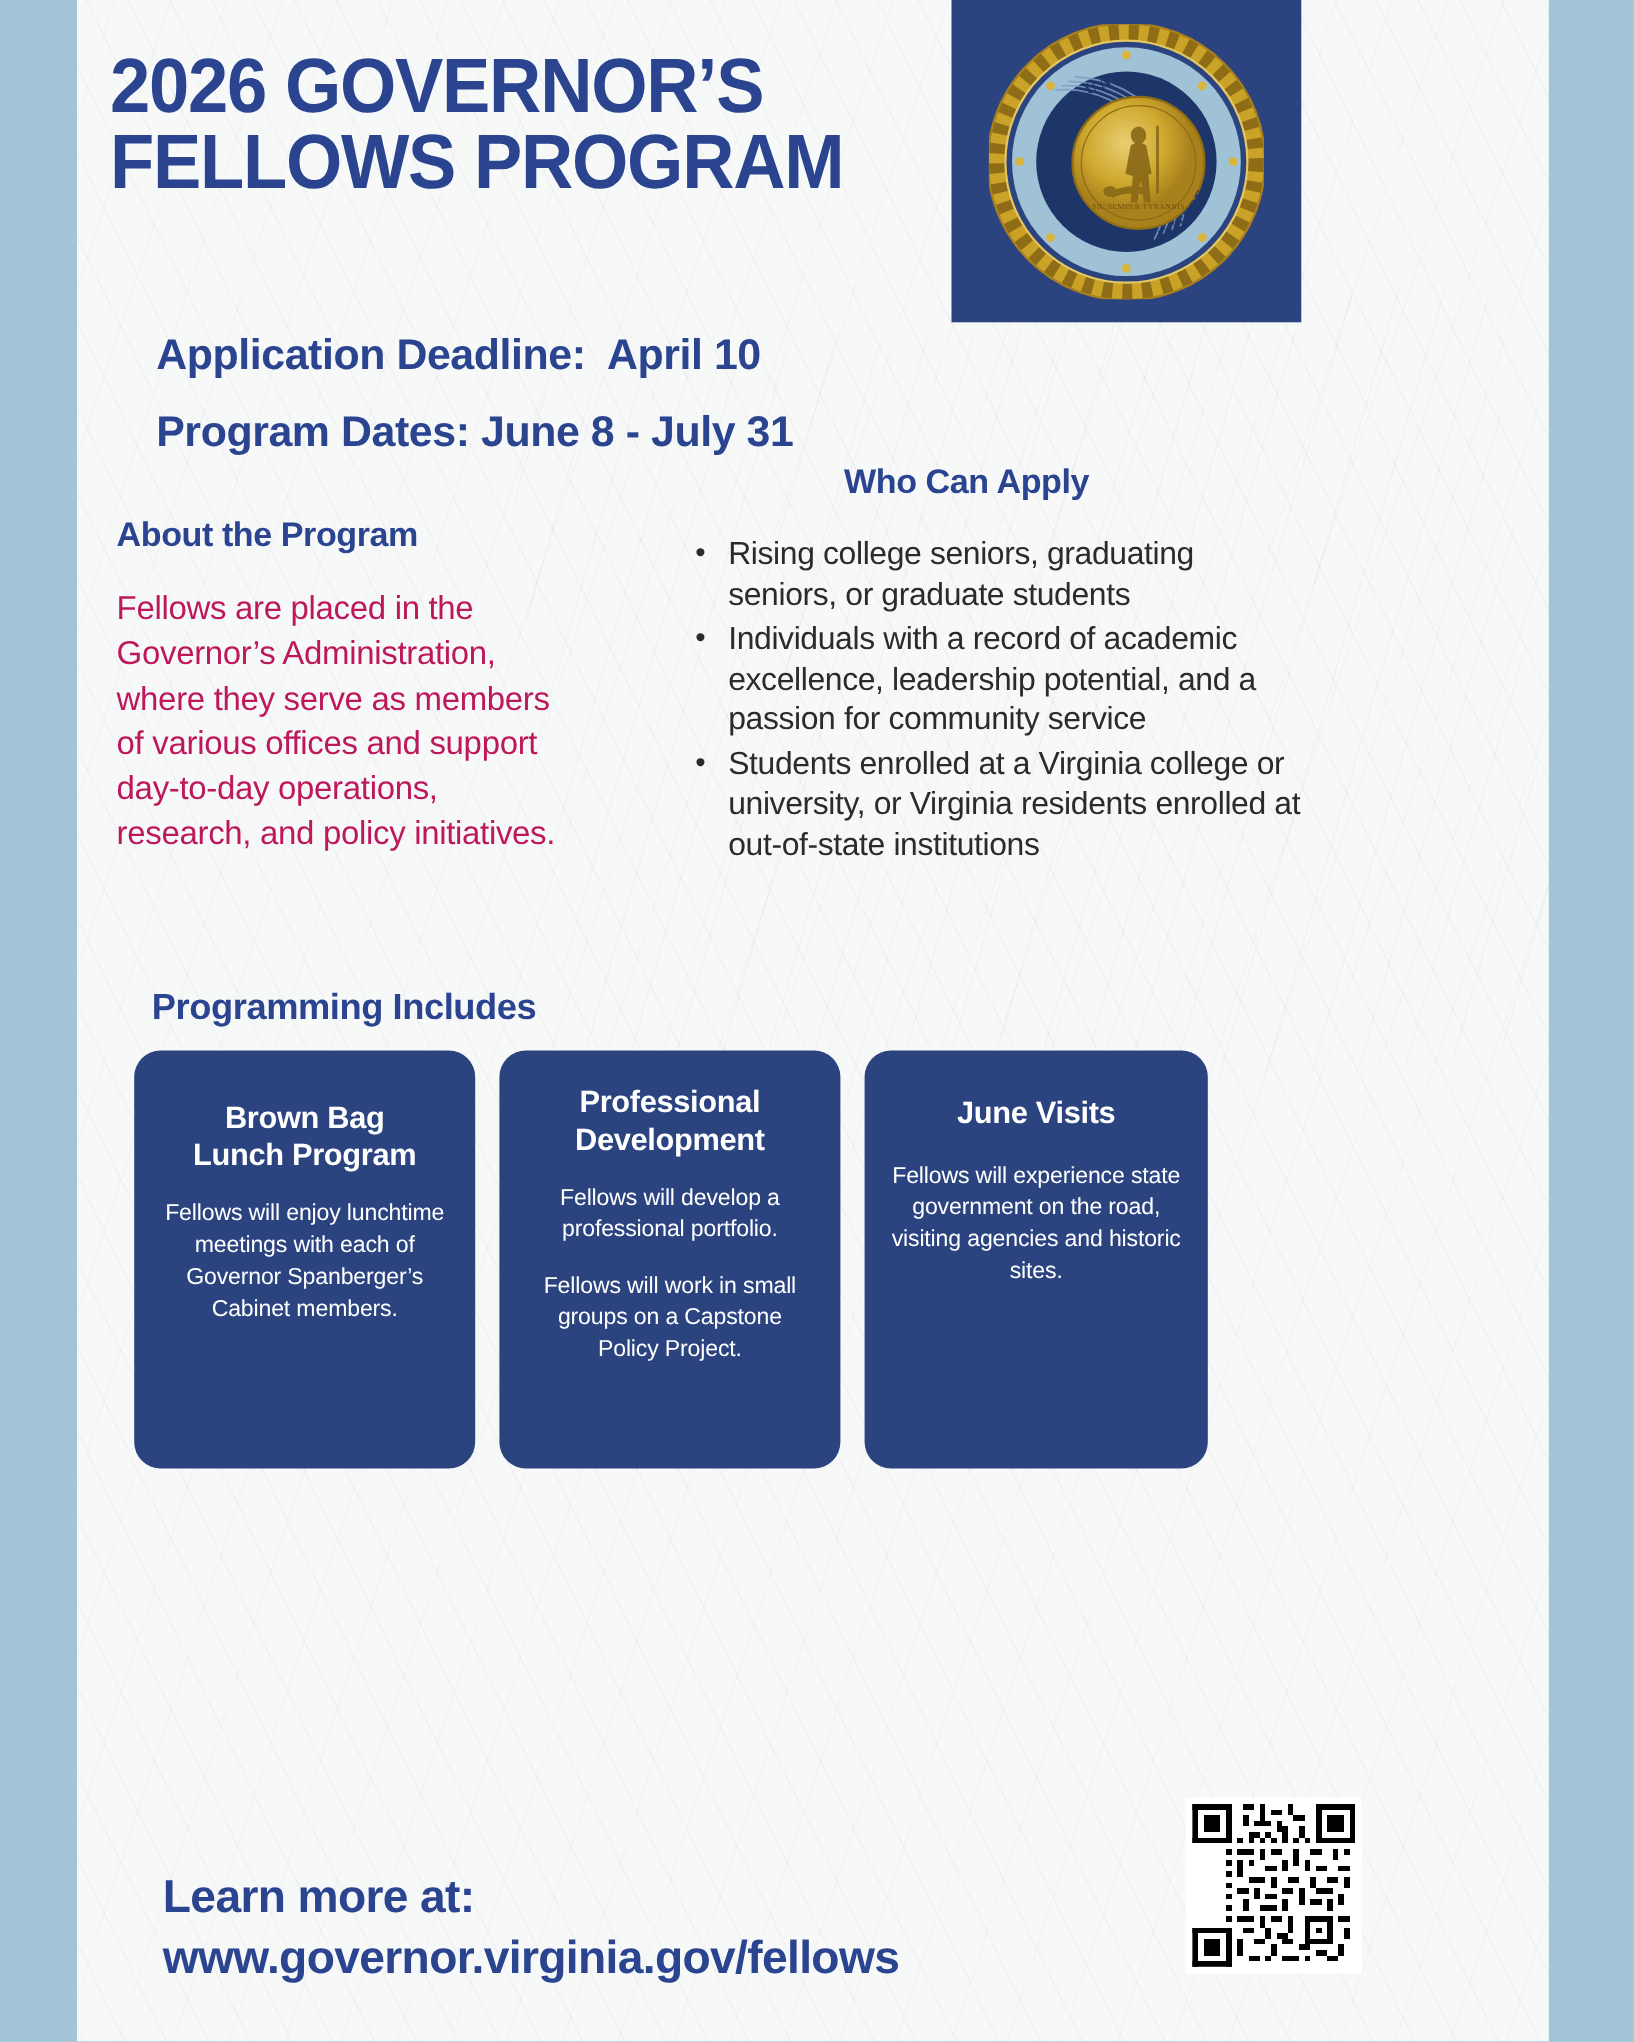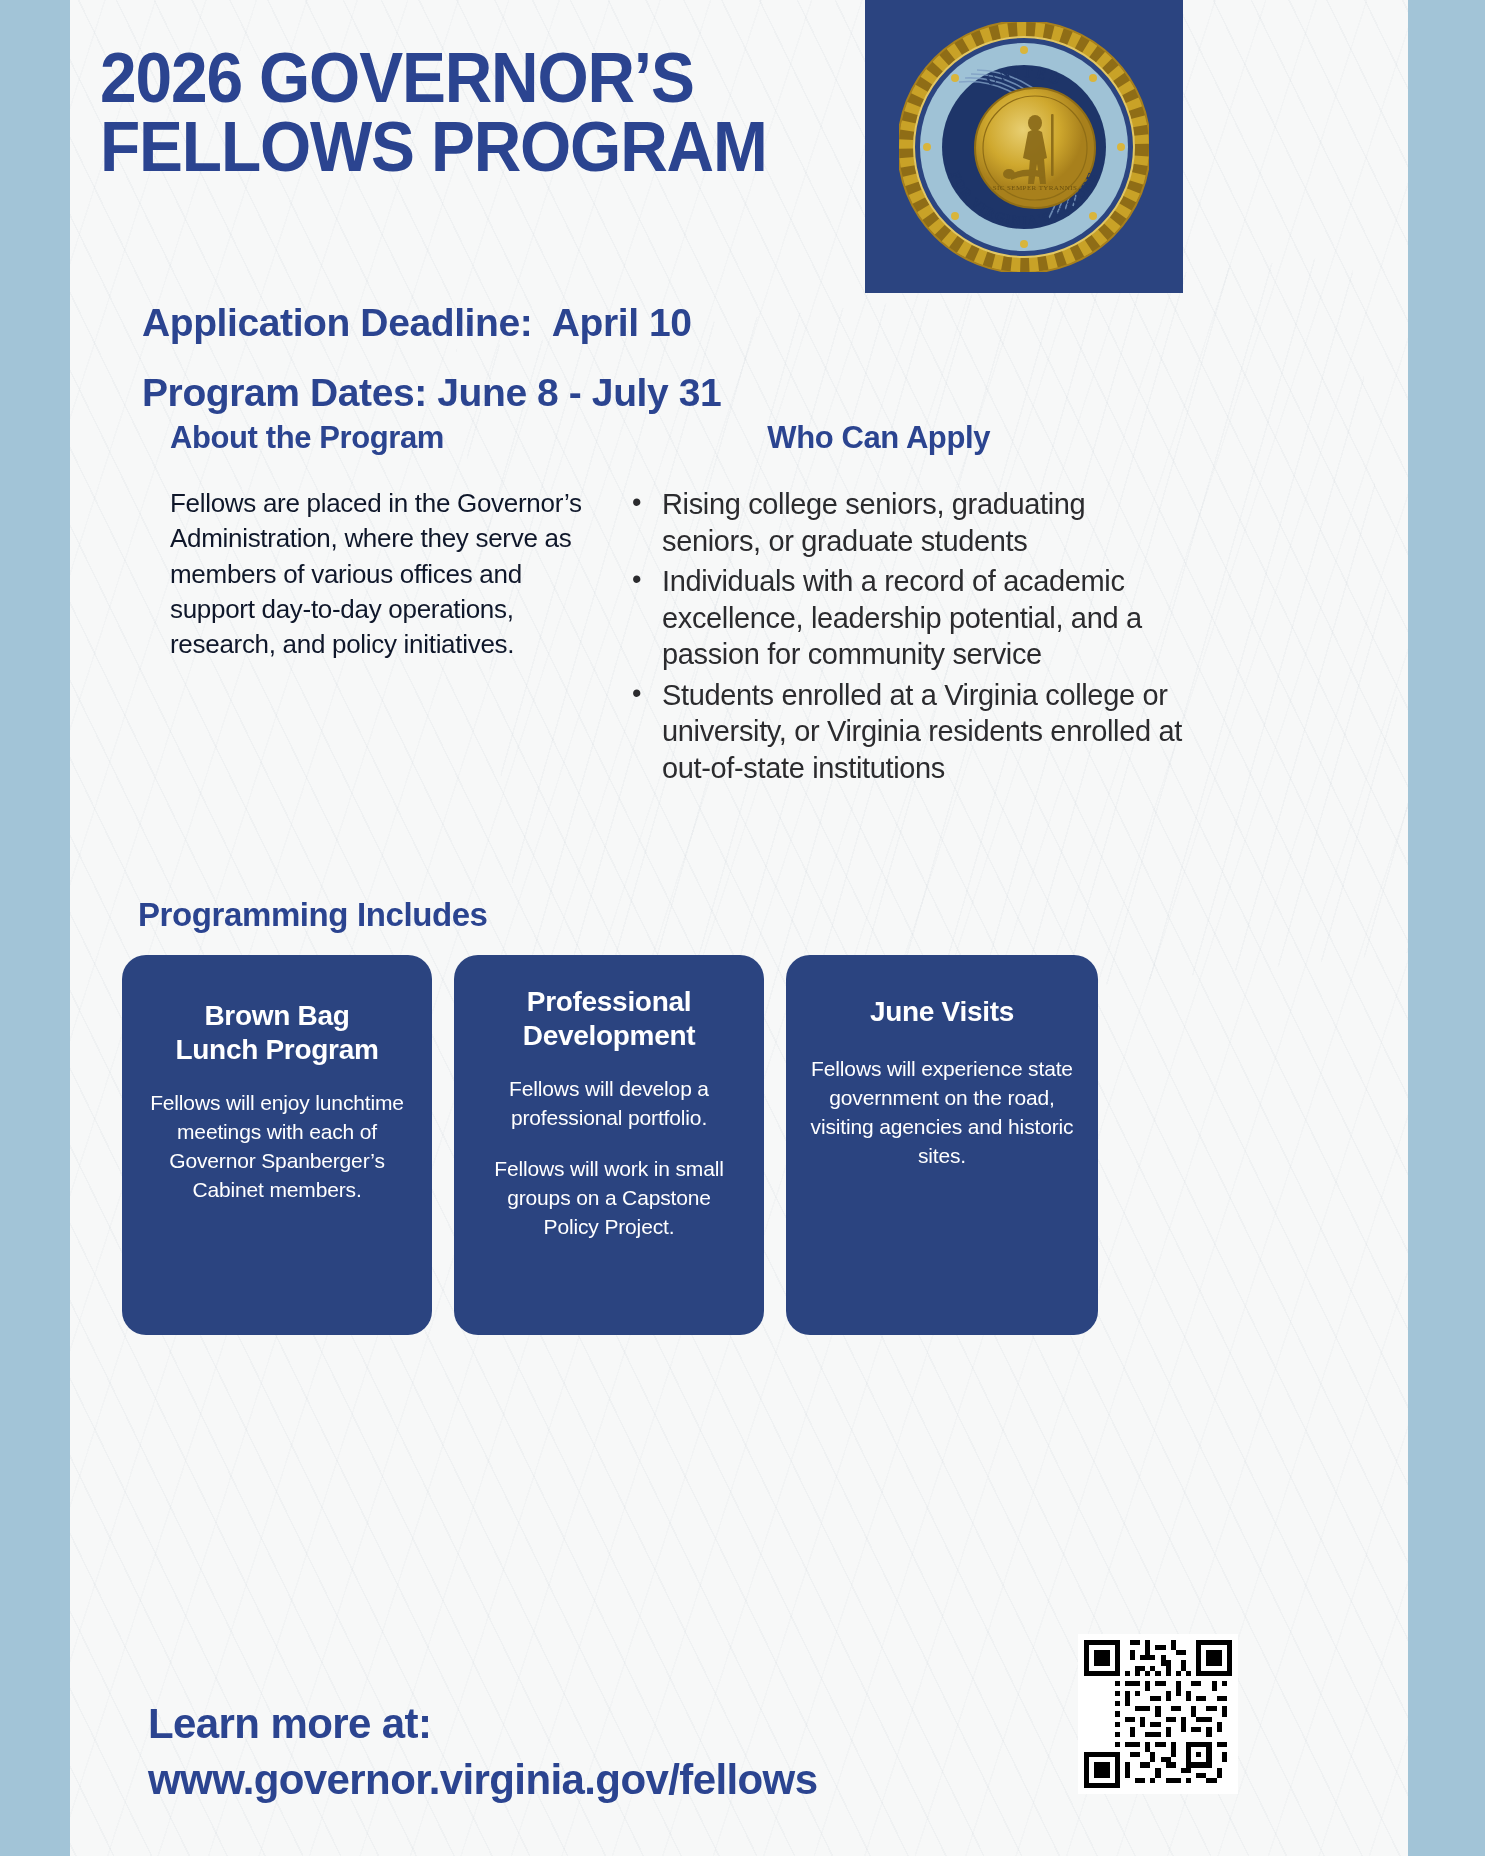--- a/index.html
+++ b/index.html
@@ -106,35 +106,35 @@
   }
 
   
   .cols {
     position: absolute;
     left: 0px;
     top: 420px;
     width: 1338px;
     display: flex;
   }
-  .col-left  { width: 540px; padding-left: 100px; }
+  .col-left  { width: 540px; padding-left: 36px; margin-top: 48px; }
   .col-right { width: 580px; padding-left: 14px; }
 
   .sec-head {
     color: #2b4490;
     font-size: 31px;
     font-weight: 700;
     letter-spacing: -0.4px;
     margin-bottom: 30px;
   }
   .sec-head.center { text-align: right; padding-right: 200px; }
 
   .body-para {
-    color: #0f172a;
-    font-size: 26px;
+    color: #be185d;
+    font-size: 30px;
     line-height: 1.36;
     letter-spacing: -0.3px;
     max-width: 420px;
   }
 
   ul.bullets { list-style: none; }
   ul.bullets li {
     position: relative;
     color: #2b2b2e;
     font-size: 29px;

